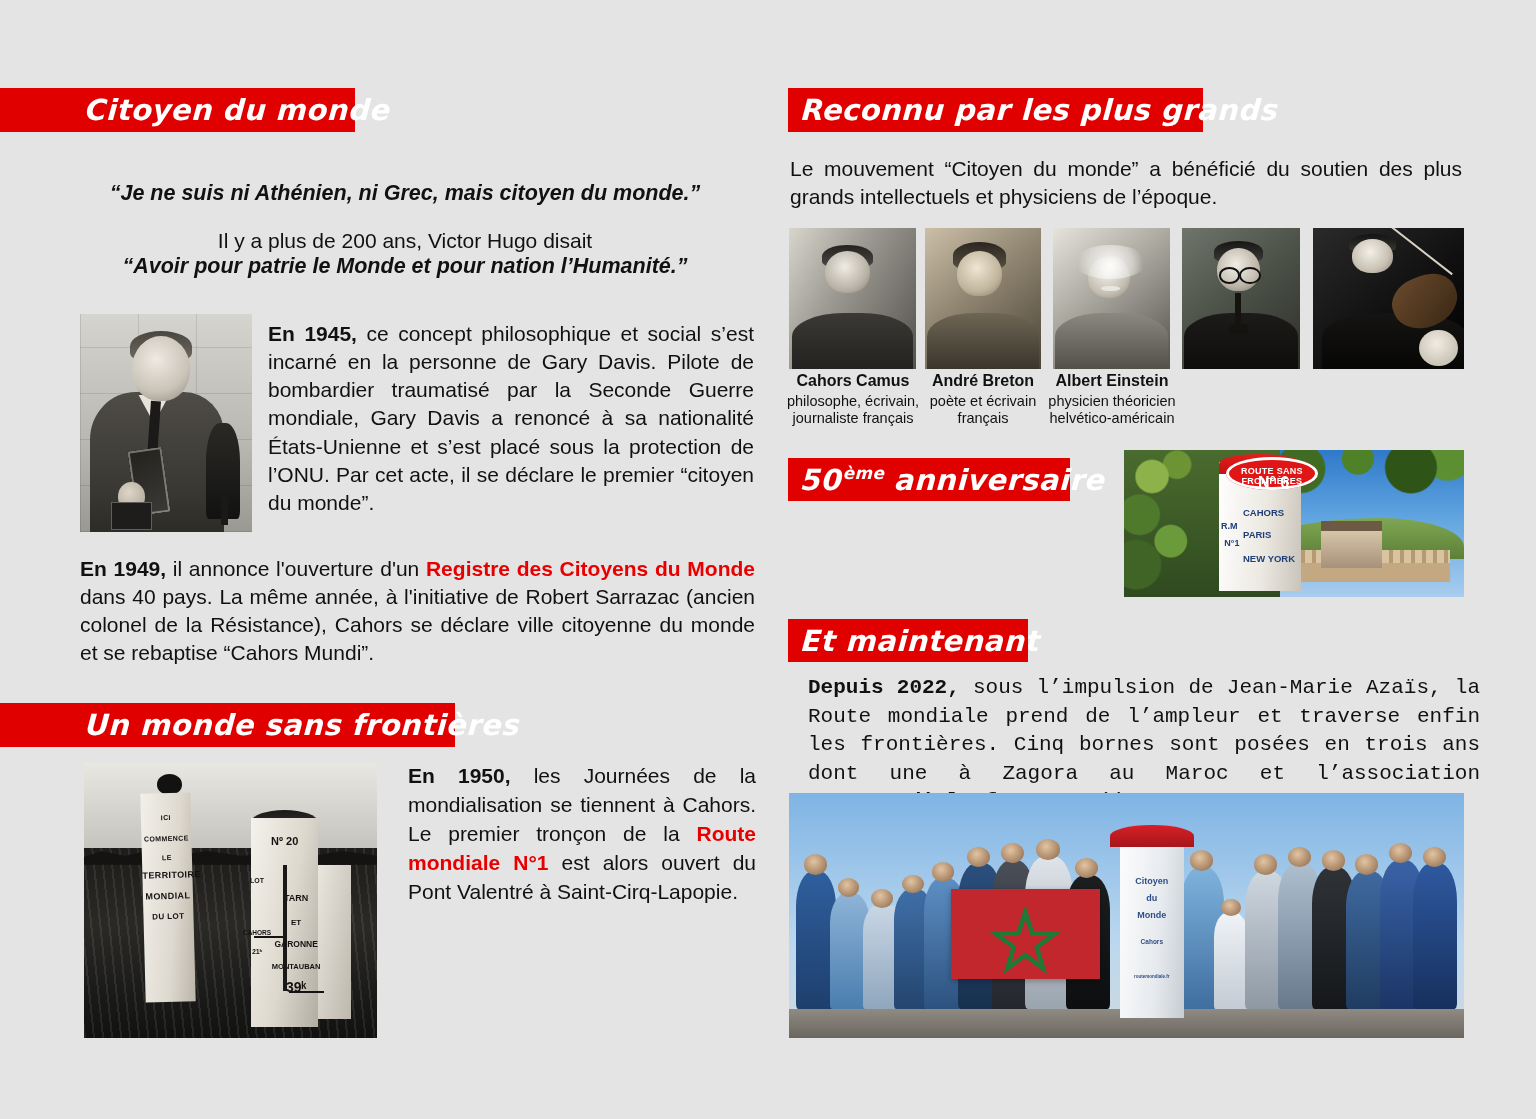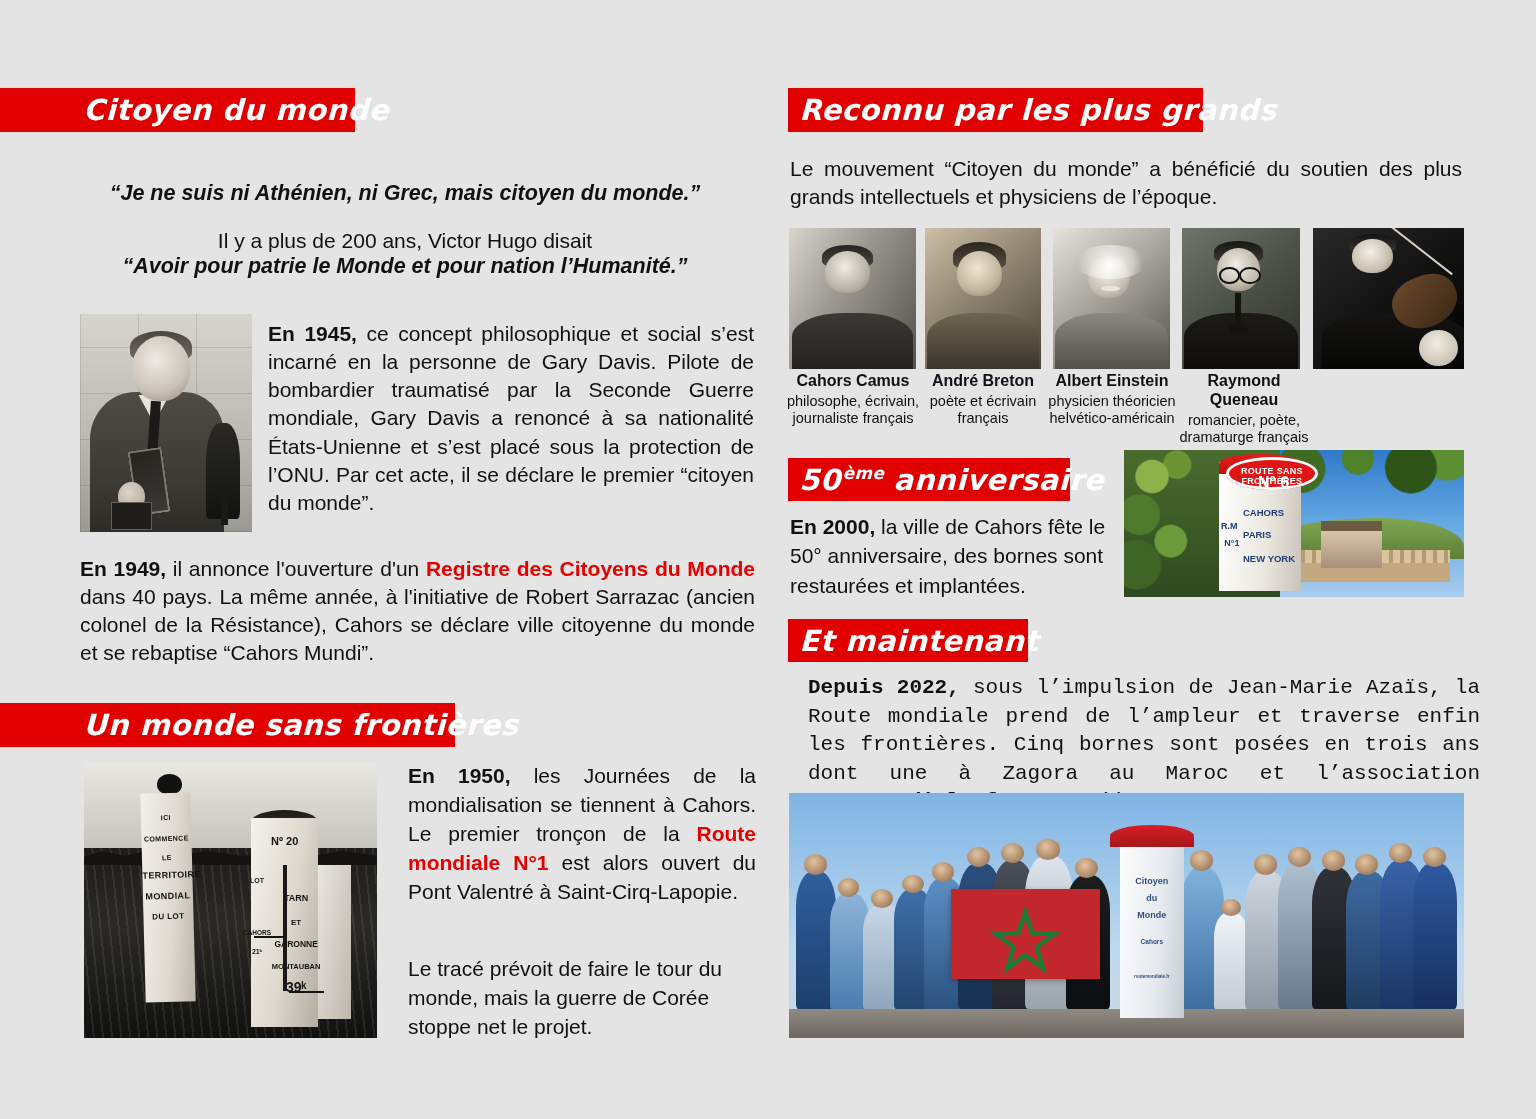--- a/index.html
+++ b/index.html
@@ -289,23 +289,20 @@
       <div class="divline"></div>
       <div class="arrow"></div>
       <div class="arrow2"></div>
     </div>
   </div>
 
   <div class="para j" style="left:408px;top:762px;width:348px;font-size:21px;line-height:1.38;">
     <b>En 1950,</b><span> les Journées de la mondialisation se tiennent à Cahors. Le premier tronçon de la </span><span class="red">Route mondiale N°1</span><span> est alors ouvert du Pont Valentré à Saint-Cirq-Lapopie.</span>
   </div>
 
-  <div class="para l" style="left:408px;top:955px;width:348px;font-size:21px;line-height:1.38;">
-    <span>Le tracé prévoit de faire le tour du monde, mais la guerre de Corée stoppe net le projet.</span>
-  </div>
 
   <div class="banner" style="left:788px;top:88px;width:415px;height:44px;padding-left:14px;font-size:29px;">
     <span class="btxt">Reconnu par les plus grands</span>
   </div>
 
   <div class="para j" style="left:790px;top:155px;width:672px;font-size:21px;line-height:1.34;">
     <span>Le mouvement “Citoyen du monde” a bénéficié du soutien des plus grands intellectuels et physiciens de l’époque.</span>
   </div>
 
   <div class="photo por p1" style="left:789px;top:228px;width:127px;height:141px;">
@@ -347,42 +344,35 @@
     <div class="bd"></div>
     <div class="hr"></div>
     <div class="h"></div>
     <div class="gl">
         <i></i>
         <i></i>
       </div>
     <div class="pipe"></div>
     <div class="pipeb"></div>
   </div>
-  <div class="cap" style="left:1175px;top:372px;width:138px;">
-    <span class="nm">Raymond Queneau</span>
-    <span>romancier, poète, dramaturge français</span>
-  </div>
 
   <div class="photo por p5" style="left:1313px;top:228px;width:151px;height:141px;">
     <div class="bg"></div>
     <div class="bd"></div>
     <div class="hr"></div>
     <div class="h"></div>
     <div class="viol"></div>
     <div class="bow"></div>
     <div class="h2"></div>
   </div>
 
   <div class="banner" style="left:788px;top:458px;width:282px;height:43px;padding-left:14px;font-size:29px;">
     <span class="btxt"><span>50</span><sup>ème</sup><span> anniversaire</span></span>
   </div>
 
-  <div class="para l" style="left:790px;top:512px;width:325px;font-size:21px;line-height:1.40;">
-    <b>En 2000,</b><span> la ville de Cahors fête le 50° anniversaire, des bornes sont restaurées et implantées.</span>
-  </div>
 
   <div class="photo matte" style="left:1124px;top:450px;width:340px;height:147px;">
     <div class="ph-inner b2k">
       <div class="skyc"></div>
       <div class="canopy"></div>
       <div class="hill"></div>
       <div class="vill"></div>
       <div class="church"></div>
       <div class="churchroof"></div>
       <div class="tree"></div>

